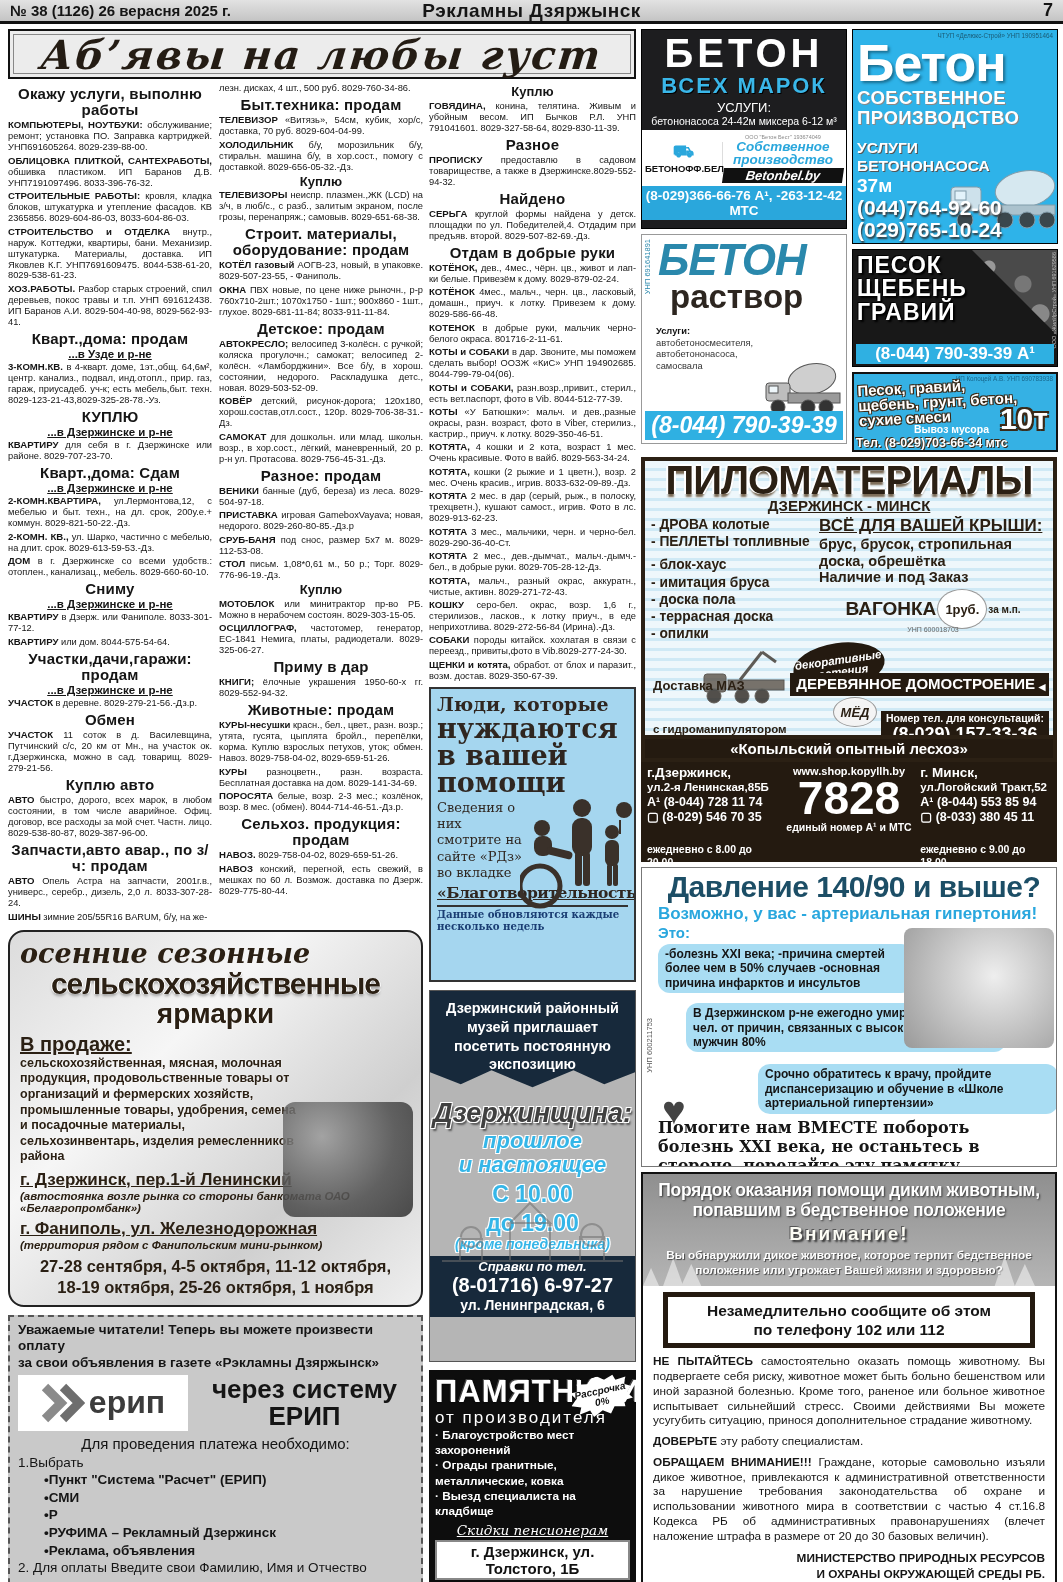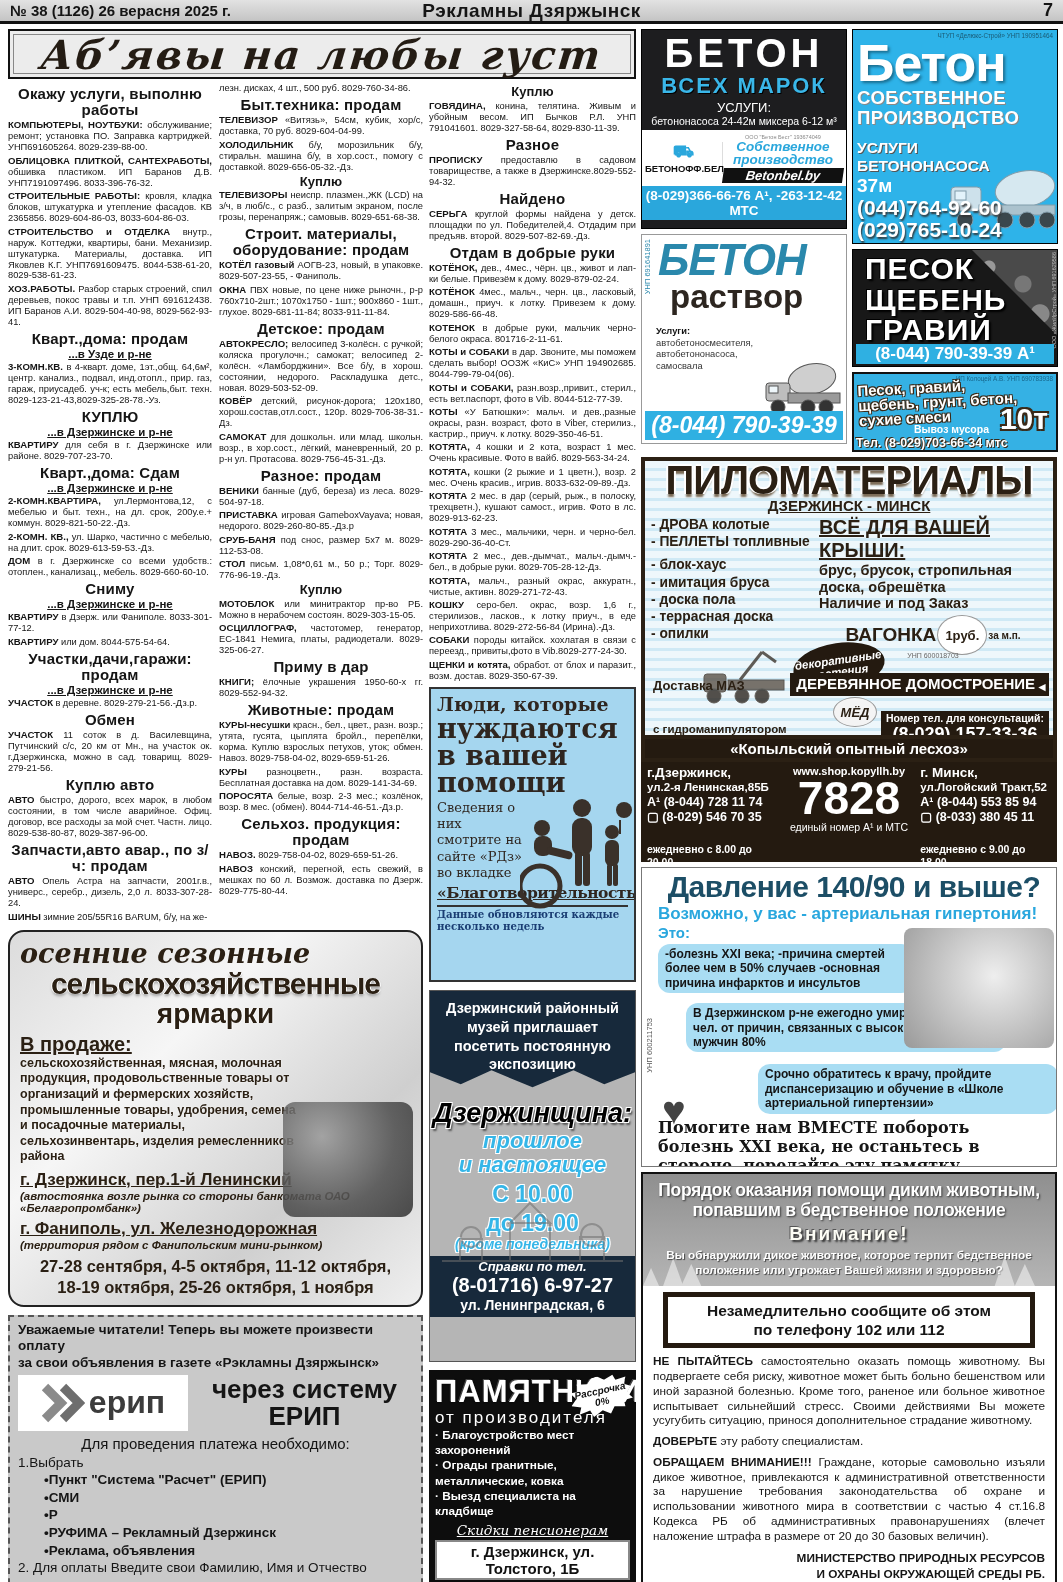--- a/index.html
+++ b/index.html
@@ -63,21 +63,21 @@
   .ly-t1{font-weight:bold;font-size:19px}
   .ly-t2{font-weight:bold;font-size:27px;line-height:1}
   .ly-s{font-size:13px;width:88px;line-height:1.25;margin-top:4px}
   .ly-s2{font-weight:bold;font-size:15.5px;text-decoration:underline;margin-top:2px;letter-spacing:-.5px}
   .ly-f{border-top:2px solid #333;color:#1a3d73;font-weight:bold;font-size:10.2px;margin-top:3px;padding-top:1px}
   .ly-svg{position:absolute;right:2px;top:105px}
   
   .muzey{border:1px solid #555;background:#b5b5b5;margin-top:8px;height:372px;position:relative;overflow:hidden;text-align:center}
   .mz-flag{background:#17293b;color:#fff;font-weight:bold;font-size:14.5px;line-height:1.3;padding:8px 6px 16px;
      clip-path:polygon(0 0,100% 0,100% 82%,85% 94%,70% 80%,50% 97%,30% 80%,15% 94%,0 82%)}
-  .mz-name{color:#000000;font-weight:900;font-style:italic;font-size:27px;margin-top:8px;
+  .mz-name{color:#404040;font-weight:900;font-style:italic;font-size:27px;margin-top:8px;
      text-shadow:-1px -1px 0 #fff,1px -1px 0 #fff,-1px 1px 0 #fff,1px 1px 0 #fff,2px 3px 2px #555}
   .mz-sub{color:#35b6e8;font-weight:900;font-style:italic;font-size:22px;line-height:1.1;
      text-shadow:-1px -1px 0 #fff,1px -1px 0 #fff,-1px 1px 0 #fff,1px 1px 0 #fff}
   .mz-time{color:#35b6e8;font-weight:900;font-size:23px;line-height:1.1;margin-top:4px;
      text-shadow:-1px -1px 0 #fff,1px -1px 0 #fff,-1px 1px 0 #fff,1px 1px 0 #fff}
   .mz-note{color:#35b6e8;font-weight:bold;font-style:italic;font-size:14px;
      text-shadow:-1px -1px 0 #fff,1px -1px 0 #fff,-1px 1px 0 #fff,1px 1px 0 #fff}
   .mz-bot{background:#17293b;color:#fff;margin-top:4px;padding:3px 0 4px}
   .mz-spr{font-style:italic;font-weight:bold;font-size:13px}
   .mz-ph{font-weight:bold;font-size:20px}
@@ -124,21 +124,21 @@
   .br-s{color:#2d2620;font-weight:bold;font-size:33px;line-height:.95;margin-left:28px}
   .br-sv{font-size:9.3px;color:#333;margin:14px 0 0 14px;width:120px;line-height:1.25}
   .br-sv b{color:#111}
   .br-ph{position:absolute;bottom:3px;left:3px;right:3px;background:#2fb0e2;color:#fff;
      font-weight:900;font-style:italic;font-size:23px;text-align:center;padding:1px 0}
   .br-truck{position:absolute;right:0;bottom:26px}
   .pesok1{background:#181818;color:#fff;height:118px;border:1px solid #000;position:relative;overflow:hidden}
   .p1-stone{position:absolute;right:0;top:0;width:85px;height:85px;
      background:radial-gradient(circle at 20% 20%,#999 0 6px,transparent 7px),radial-gradient(circle at 60% 40%,#777 0 8px,transparent 9px),radial-gradient(circle at 35% 70%,#aaa 0 7px,transparent 8px),radial-gradient(circle at 80% 75%,#888 0 9px,transparent 10px),#4a4a4a;
      clip-path:polygon(100% 0,100% 100%,0 0)}
-  .p1-l{font-weight:900;font-size:30px;letter-spacing:1px;line-height:1.02;margin-left:12px;position:relative;
+  .p1-l{font-weight:900;font-size:23px;letter-spacing:1px;line-height:1.02;margin-left:4px;position:relative;
      text-shadow:-1px -1px 0 #000,2px 2px 2px #000}
   .p1-ph{position:absolute;bottom:2px;left:3px;right:3px;background:#2fb0e2;color:#fff;font-weight:900;font-size:17px;text-align:center}
   .p1-u{position:absolute;right:0;top:2px;font-size:5.5px;color:#bbb}
   .pesok2{background:#35b1e4;border:2px solid #111;height:80px;position:relative;overflow:hidden;color:#fff}
   .p2-c{position:absolute;right:3px;top:2px;font-size:6.3px;color:#17678c;text-align:right;line-height:1.1}
   .p2-l{font-weight:900;font-size:15px;line-height:1;transform:rotate(-3deg);margin-left:4px;
      text-shadow:-1px -1px 0 #3a2a18,1px -1px 0 #3a2a18,-1px 1px 0 #3a2a18,1px 1px 0 #3a2a18}
   .p2-m{font-weight:bold;font-size:10.5px;margin-left:60px}
   .p2-t{position:absolute;right:8px;bottom:14px;font-weight:900;font-size:30px;
      text-shadow:-2px -2px 0 #3a2a18,2px -2px 0 #3a2a18,-2px 2px 0 #3a2a18,2px 2px 0 #3a2a18}
@@ -147,21 +147,21 @@
   .pilomat{border:4px solid #2b2014;height:282px;position:relative;overflow:hidden;color:#2b2014;
      background:repeating-linear-gradient(180deg,#eef7fb 0 7px,#cfe9f5 7px 10px)}
   .pl-t{font-weight:900;font-size:40px;text-align:center;letter-spacing:-1px;line-height:.95;
      text-shadow:-2px 0 #fff,2px 0 #fff,0 -2px #fff,0 3px 2px #7a6a55}
   .pl-s{font-weight:bold;font-size:15px;text-align:center;text-decoration:underline;margin-top:-2px}
   .pl-cols{display:flex;padding:2px 6px}
   .pl-left{width:168px;flex:none}
   .pl-items div{font-weight:900;font-size:13.8px;line-height:1.25}
   .pl-items div:nth-child(2){margin-bottom:6px}
   .pl-right{flex:1}
-  .pl-rt{font-weight:900;font-size:20px;text-decoration:underline}
+  .pl-rt{font-weight:900;font-size:17px;text-decoration:underline}
   .pl-rx{font-weight:900;font-size:14.5px;line-height:1.15}
   .pl-vag{font-weight:900;font-size:19px;margin-top:6px;display:flex;align-items:center;gap:4px;justify-content:center}
   .pl-price{background:#fff;border-radius:50%;width:44px;height:34px;display:flex;align-items:center;justify-content:center;
      font-size:13px;box-shadow:0 0 0 2px #fff,0 0 0 3px #999}
   .pl-mp{font-size:10px}
   .pl-unp{font-size:7px;color:#666;text-align:center}
   .pl-dek{position:absolute;left:148px;top:182px;background:#241a10;color:#fff;font-style:italic;font-weight:bold;
      font-size:11.5px;text-align:center;border-radius:50%;width:92px;height:46px;display:flex;align-items:center;justify-content:center;
      transform:rotate(-8deg);line-height:1.05;padding:2px}
   .pl-med{position:absolute;left:188px;top:236px;background:#f4f4f4;border-radius:50%;width:44px;height:30px;
@@ -179,21 +179,21 @@
   
   .leshoz{background:#241a10;color:#fff;padding:3px 6px;display:flex;gap:6px;height:100px}
   .lh-c{flex:1;line-height:1.2}
   .lh-city{font-weight:bold;font-size:13.5px}
   .lh-addr{font-weight:bold;font-size:11.5px}
   .lh-ph{font-weight:bold;font-size:12.5px}
   .lh-h{font-weight:bold;font-size:10.5px;margin-top:18px}
   .lh-mid{flex:1;text-align:center}
   .lh-site{font-weight:bold;font-size:11px}
   .lh-num{font-weight:bold;font-size:46px;line-height:.95}
-  .lh-cap{font-weight:normal;font-size:10.5px}
+  .lh-cap{font-weight:bold;font-size:10.5px}
   
   .davlen{border:1px solid #777;background:#fff;height:300px;position:relative;overflow:hidden;padding:2px 6px 2px 16px}
   .dv-u{position:absolute;left:3px;top:150px;font-size:7.5px;color:#555}
   .dv-t{color:#1c4e66;font-weight:900;font-size:30px;text-align:center;letter-spacing:-.5px}
   .dv-s{color:#29a7de;font-weight:900;font-size:17px}
   .dv-e{color:#29a7de;font-weight:900;font-size:15px}
   .dv-box{background:#a9ddf3;border-radius:12px;font-weight:bold;font-size:12px;line-height:1.2;padding:3px 7px;margin-top:3px}
   .dv-b1{width:255px}
   .dv-b2{width:320px;margin-left:28px;margin-top:10px}
   .dv-b3{width:300px;margin-left:100px;margin-top:12px}

